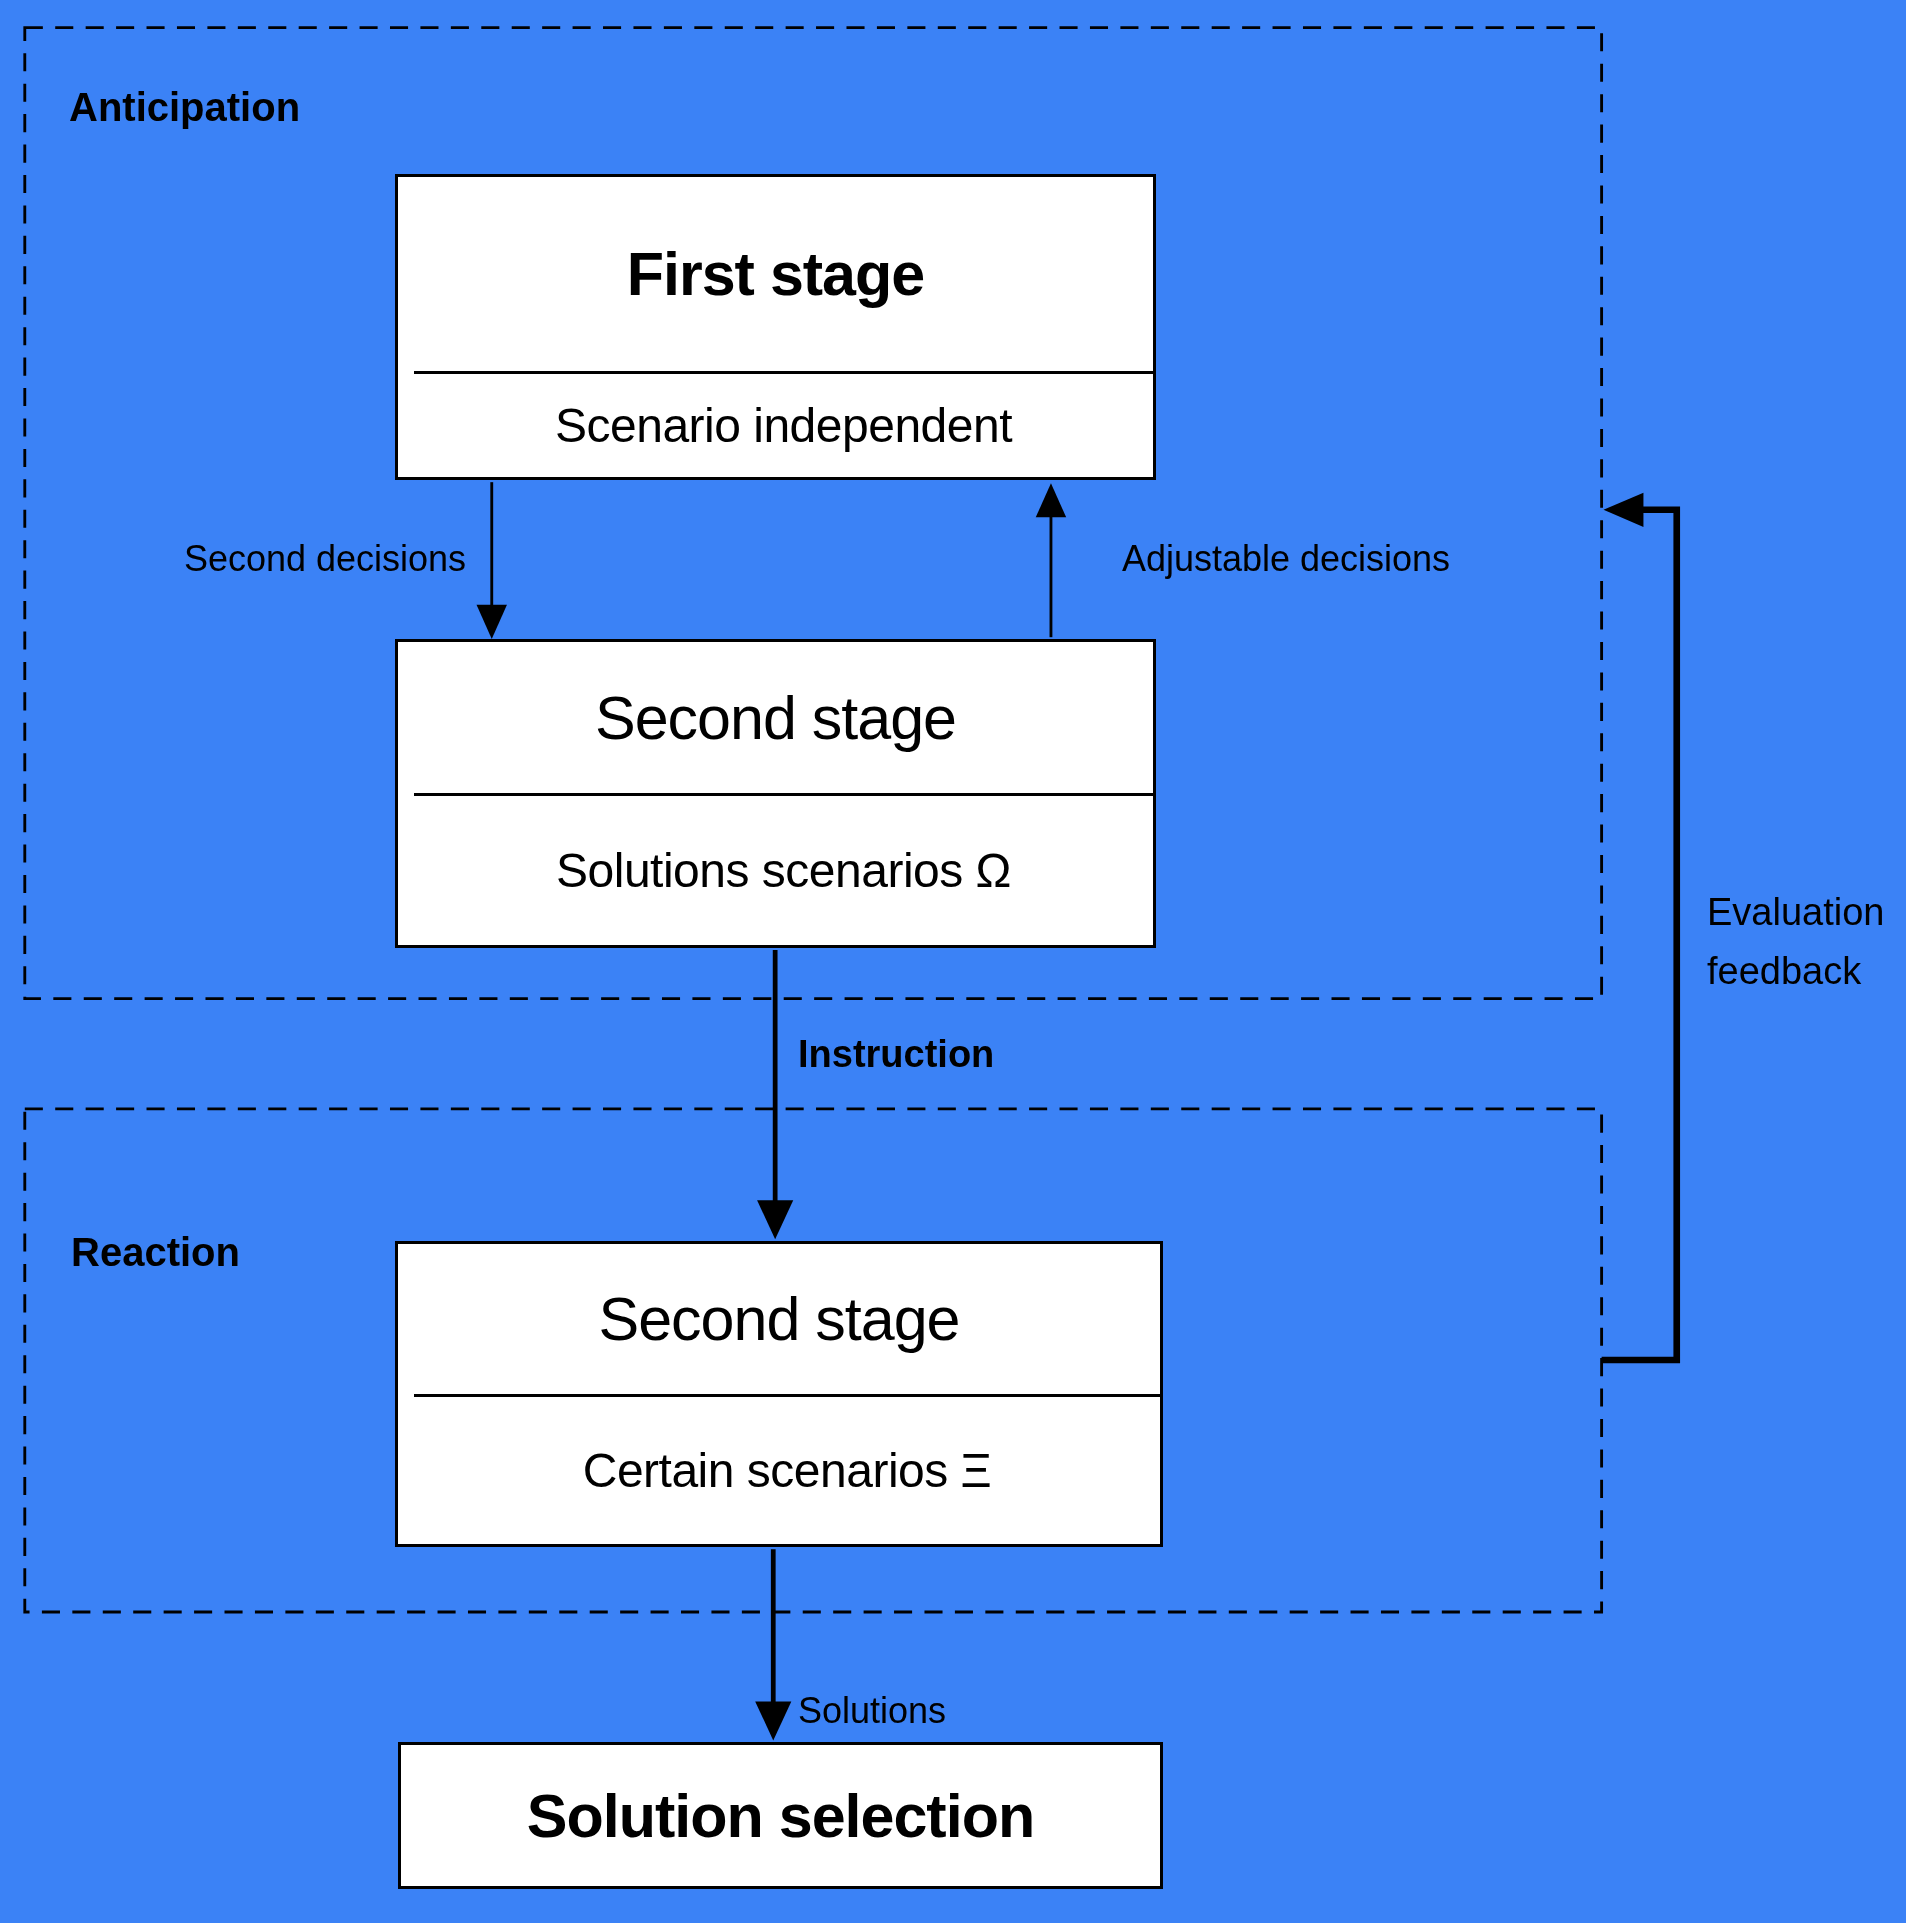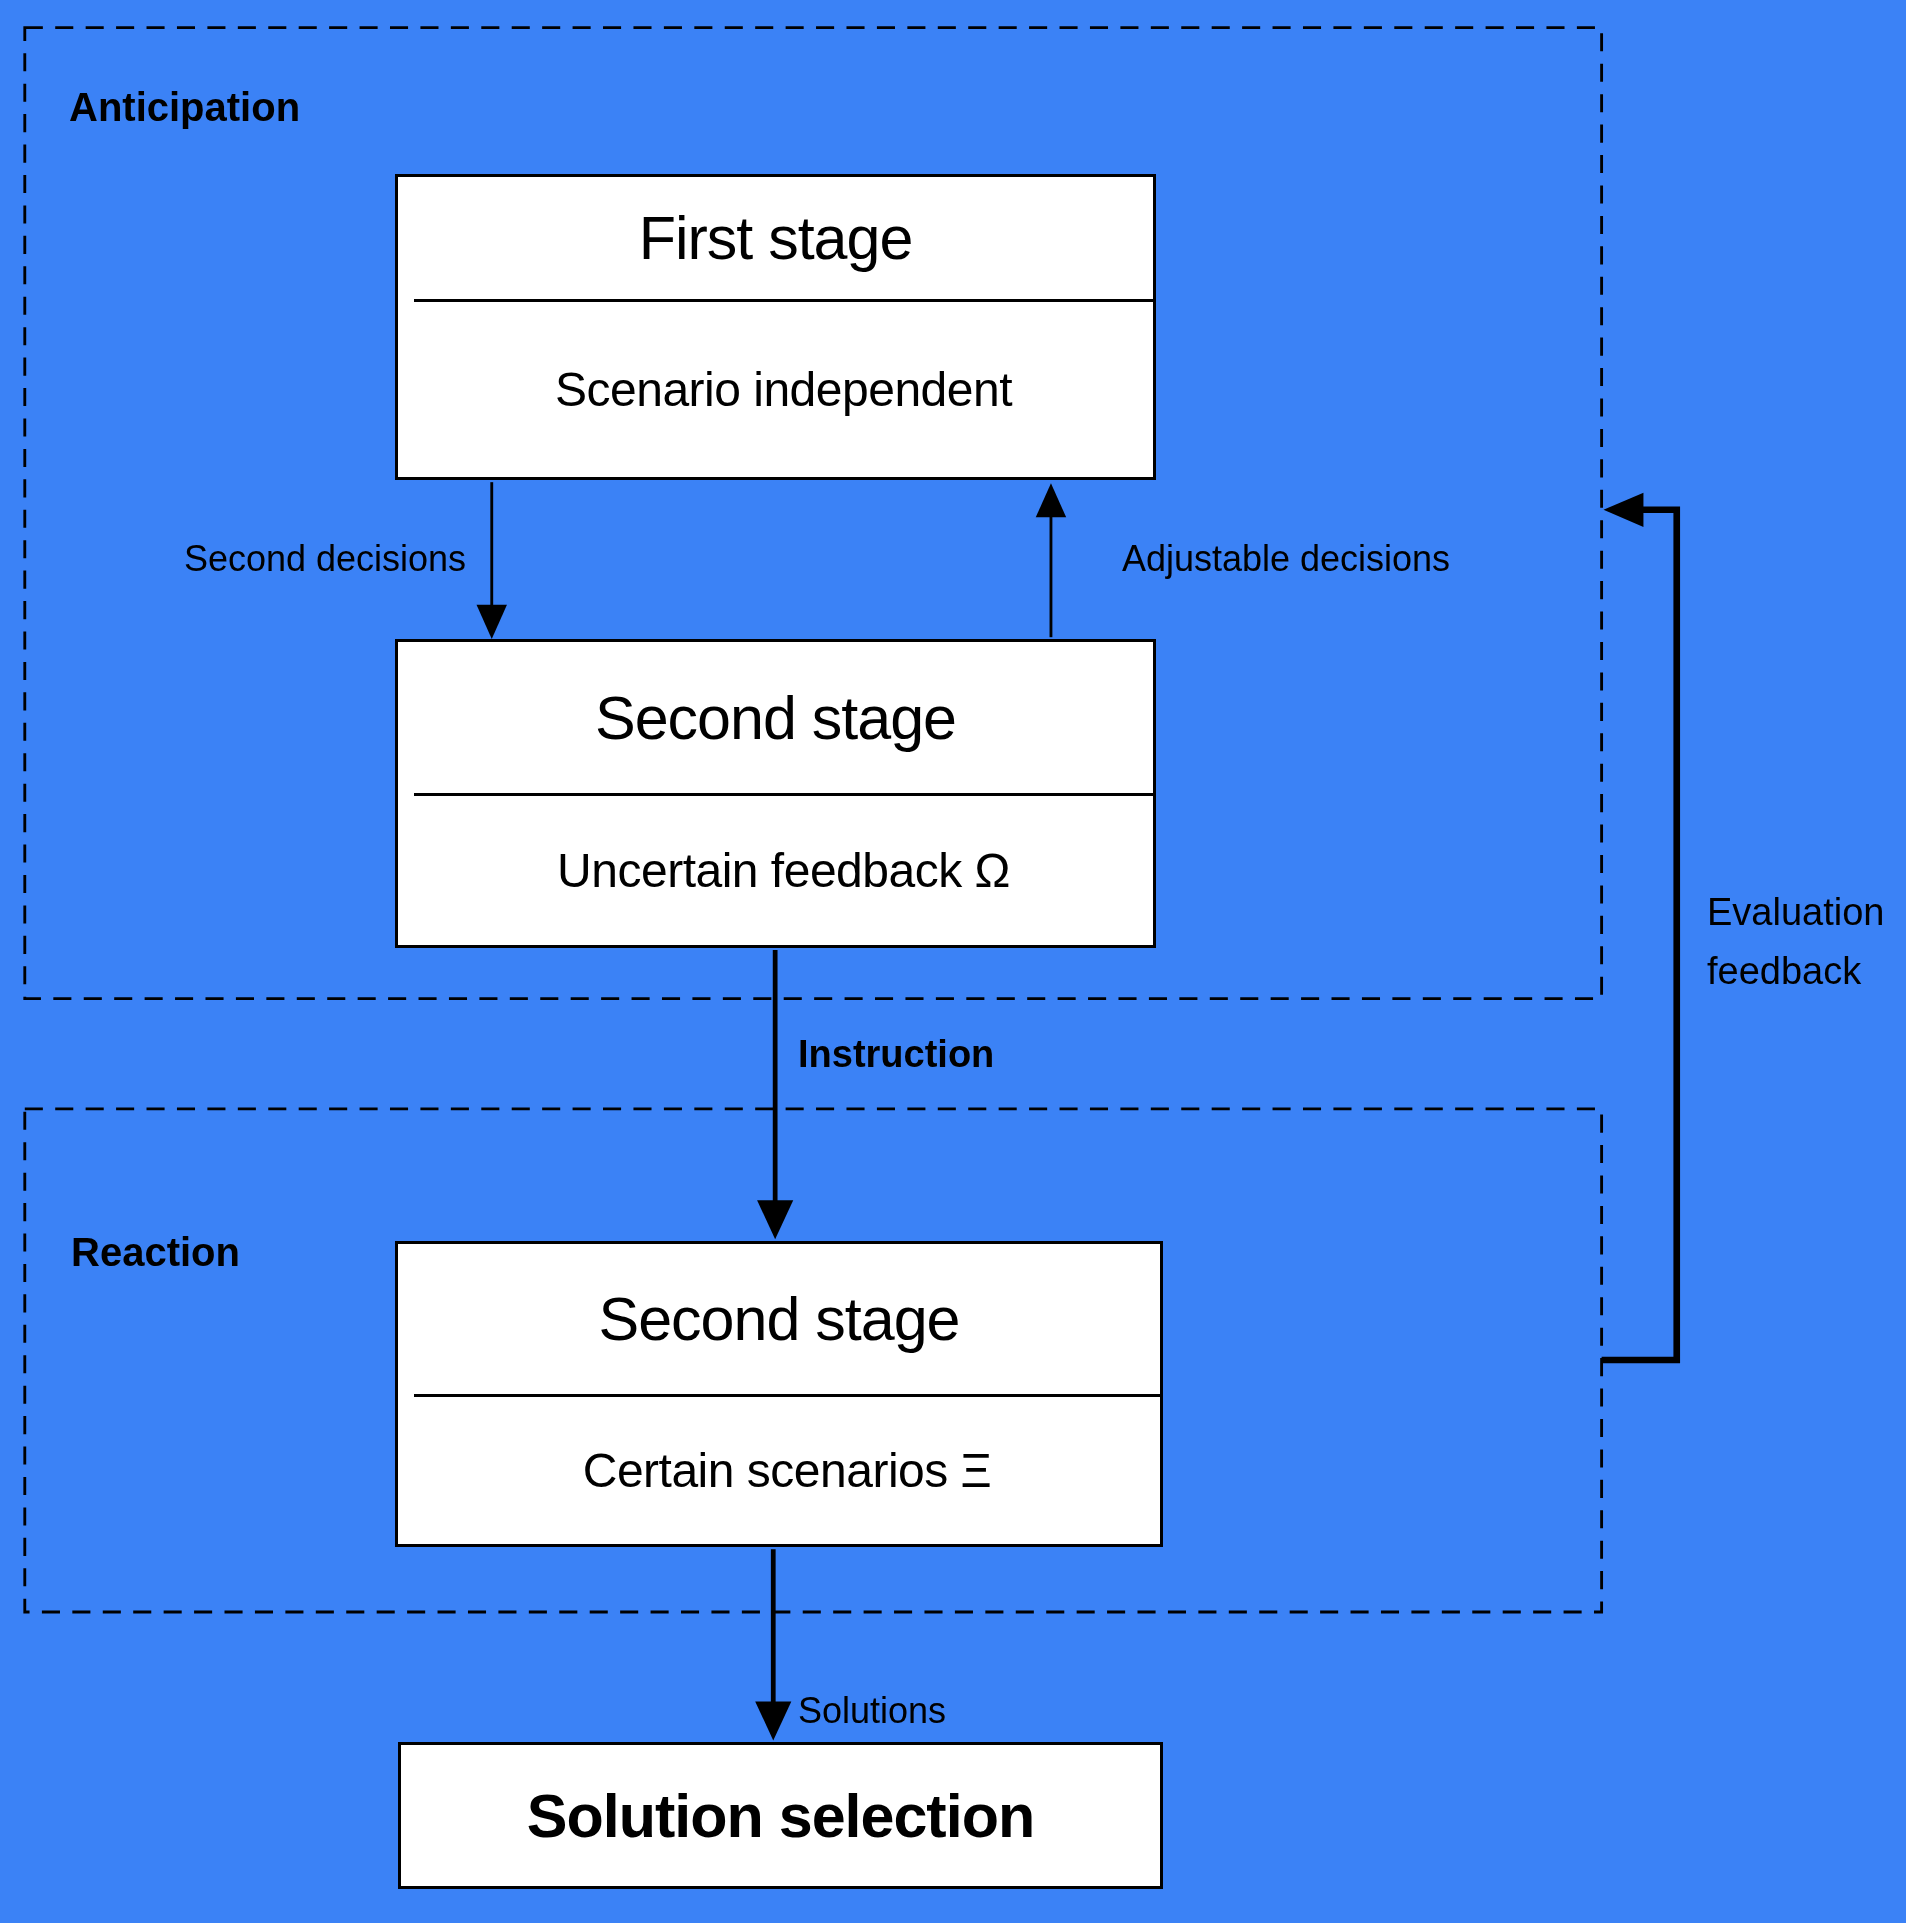--- a/index.html
+++ b/index.html
@@ -127,31 +127,31 @@
       <path d="M 1684 1430 L 1763 1430 L 1763 536 L 1704 536" fill="none" stroke="#000000" stroke-width="7"></path>
       <polygon points="1686,536 1728,518 1728,554" fill="#000000"></polygon>
     </g>
   </svg>
 
   <div class="region-label v-center" style="left:69px; top:107px;">Anticipation</div>
 
   <div class="region-label v-center" style="left:71px; top:1252px;">Reaction</div>
 
   <div class="stage-box" style="left:395px; top:174px; width:761px; height:306px;">
-    <div class="stage-header" style="height:122px;">First stage</div>
+    <div class="stage-header" style="height:194px;font-weight:bold;">First stage</div>
     <div class="stage-sub">Scenario independent</div>
   </div>
 
   <div class="flow-label centered" style="left:325px; top:559px;">Second decisions</div>
 
   <div class="flow-label centered" style="left:1286px; top:559px;">Adjustable decisions</div>
 
   <div class="stage-box" style="left:395px; top:639px; width:761px; height:309px;">
     <div class="stage-header" style="height:151px;">Second stage</div>
-    <div class="stage-sub">Uncertain feedback Ω</div>
+    <div class="stage-sub">Solutions scenarios Ω</div>
   </div>
 
   <div class="flow-label bold v-center" style="left:798px; top:1054px;">Instruction</div>
 
   <div class="stage-box" style="left:395px; top:1241px; width:768px; height:306px;">
     <div class="stage-header" style="height:150px;">Second stage</div>
     <div class="stage-sub">Certain scenarios Ξ</div>
   </div>
 
   <div class="flow-label v-center" style="left:798px; top:1671px;margin-top:40px;">Solutions</div>

